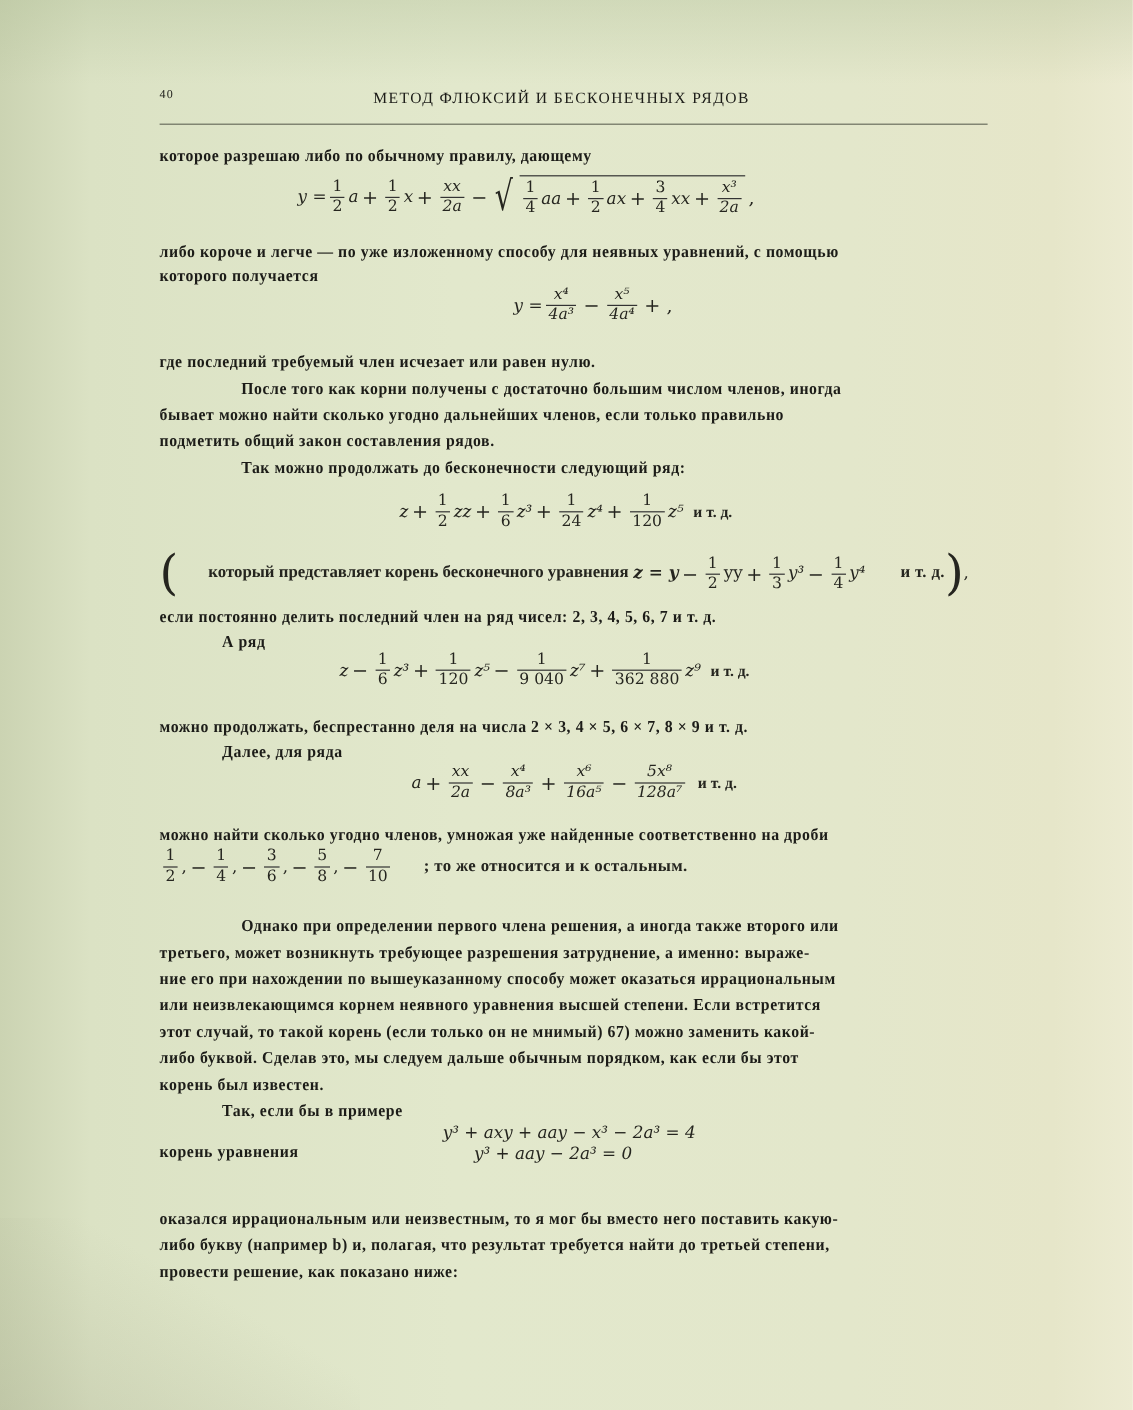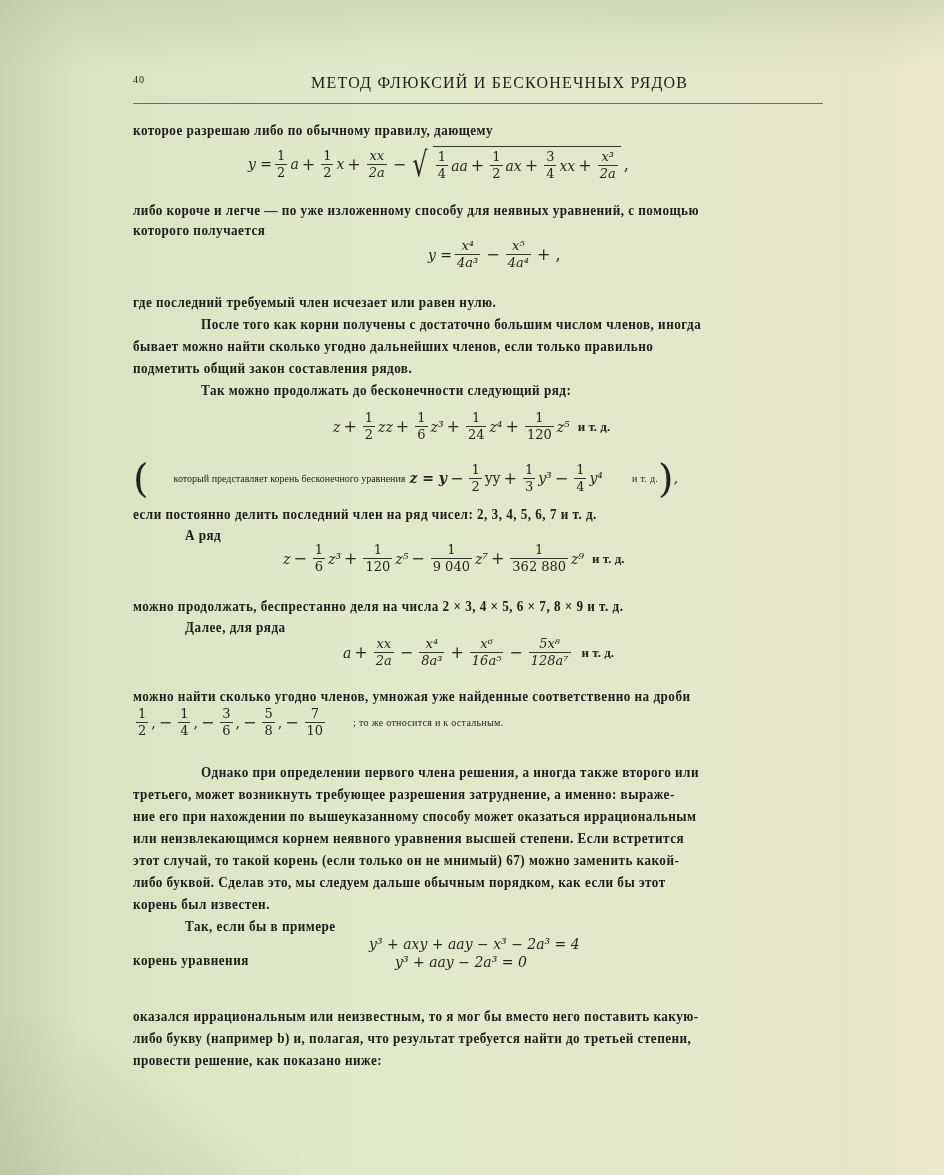--- a/index.html
+++ b/index.html
@@ -9,38 +9,38 @@
       font-family: "Liberation Serif", "DejaVu Serif", serif;
       color: #1c1c18;
     }
     .shade-top { position:absolute; left:0; top:0; width:944px; height:70px;
       background: linear-gradient(180deg, rgba(175,190,150,0.35), rgba(0,0,0,0)); }
     .shade-bl { position:absolute; left:0; bottom:0; width:300px; height:160px;
       background: linear-gradient(30deg, rgba(170,175,145,0.35), rgba(0,0,0,0) 60%); }
     .page { position:absolute; left:133px; top:70px; width:680px; }
     .running-head { position:relative; height:22px; font-size:14px; letter-spacing:1px; }
     .page-num { position:absolute; left:0; top:4px; font-size:10px; }
-    .head-title { position:absolute; left:178px; top:4px; font-size:16px; letter-spacing:1.2px; }
+    .head-title { position:absolute; left:178px; top:4px; font-size:13px; letter-spacing:1.2px; }
     .head-rule { position:absolute; left:0; top:33px; width:690px; height:1px; background:#6a6e5e; }
     .p { position:absolute; left:0; font-size:14px; line-height:22px; font-weight:bold;
       letter-spacing:0.5px; white-space:nowrap; transform: scaleX(0.94); transform-origin:left; }
     .indent { left:68px; }
     .math { position:absolute; font-family:"DejaVu Serif", serif; font-style:italic; font-size:14px;
       white-space:nowrap; display:flex; align-items:center; color:#25251f; }
     .frac { display:inline-flex; flex-direction:column; align-items:center; margin:0 3px; vertical-align:middle; }
     .frac .n { font-size:13px; padding:0 2px; line-height:16px; font-style:normal; }
     .frac .d { font-size:13px; padding:0 2px; line-height:16px; border-top:1px solid #333; font-style:normal; }
     .frac .n.it, .frac .d.it { font-style:italic; }
     .op { font-style:normal; margin:0 3px; font-size:16px; }
     .up { font-style:normal; font-weight:bold; font-family:"Liberation Serif", serif; margin-left:8px; font-size:13px; }
     .sqrt { display:inline-flex; align-items:center; }
     .sqrt-sign { font-size:34px; font-style:normal; line-height:34px; margin-right:2px; transform: scaleX(0.7); }
     .sqrt-body { border-top:1px solid #333; display:inline-flex; align-items:center; padding-top:2px; }
     .paren { font-size:40px; font-style:normal; line-height:40px; font-weight:normal; }
-    .inline-text { font-style:normal; font-weight:normal; font-family:"Liberation Serif", serif; font-size:10px; letter-spacing:0.3px;padding-left:25px; }
+    .inline-text { font-style:normal; font-weight:bold; font-family:"Liberation Serif", serif; font-size:14px; letter-spacing:0.3px;padding-left:25px; }
   </style>
 </head>
 <body>
 
 <div class="shade-top"></div>
 <div class="shade-bl"></div>
 
 <div class="page">
 
   <div class="running-head">

